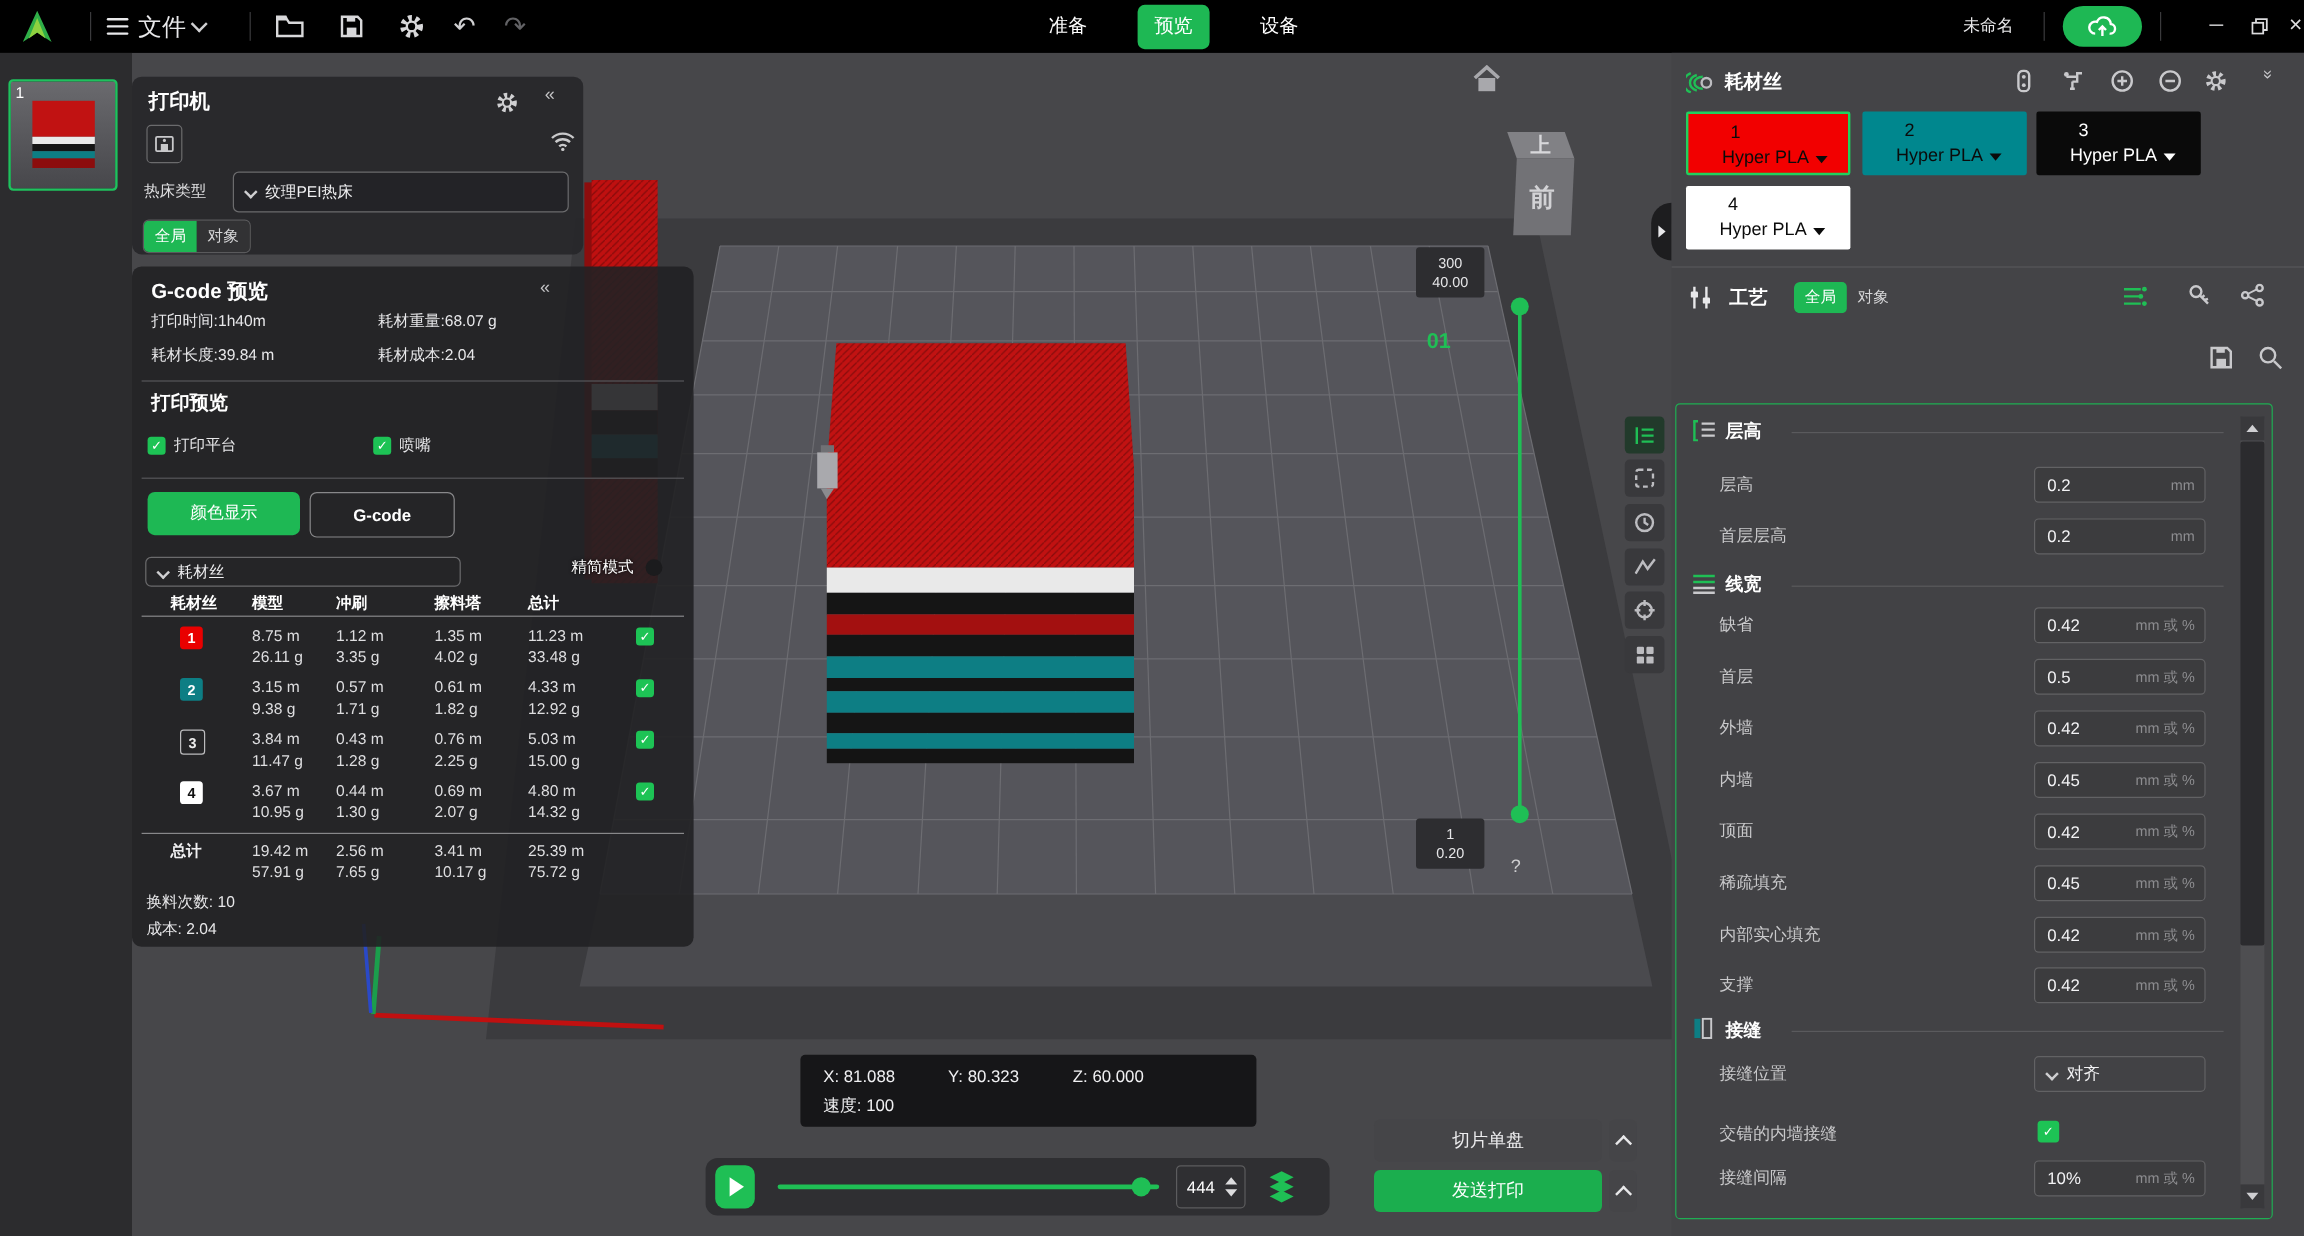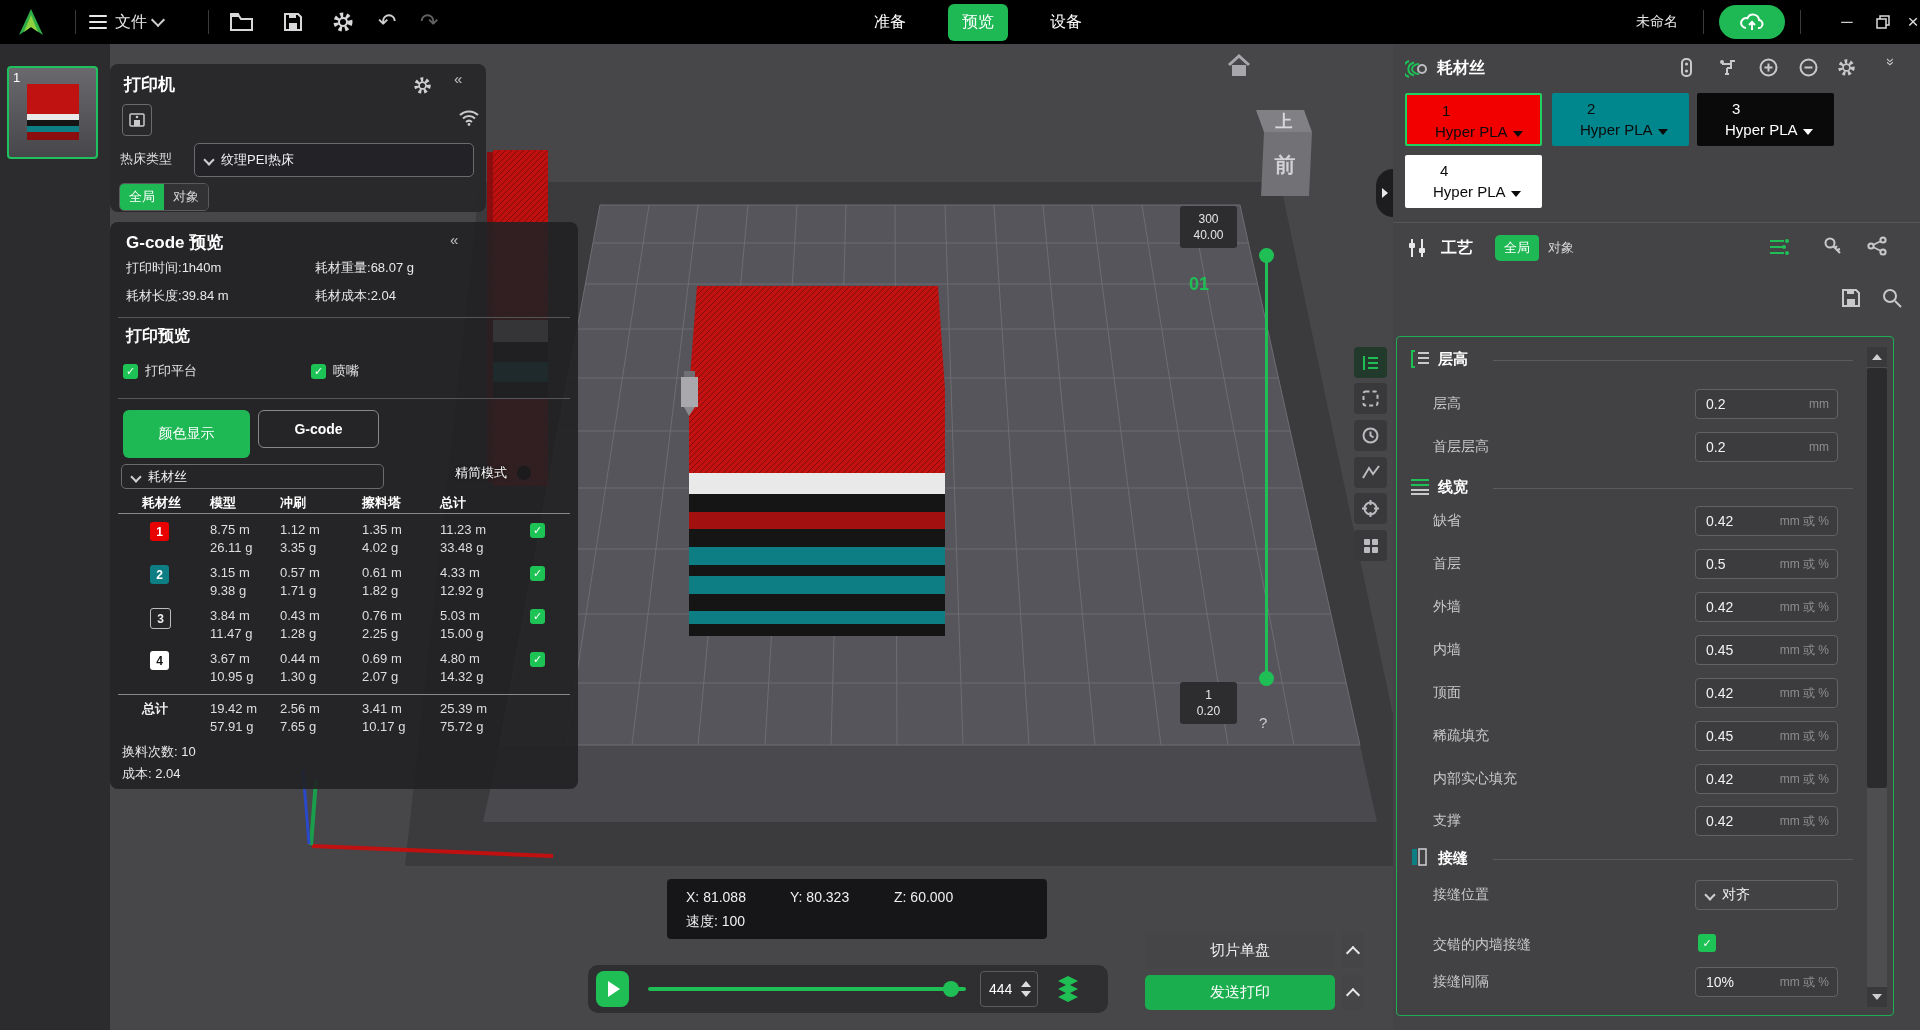--- a/index.html
+++ b/index.html
@@ -157,21 +157,21 @@
       <polygon points="15,8 22,25 15,20 8,25" fill="#8fd13f"></polygon>
     </svg>
   </div>
   <div class="tb-div" style="left:75px;"></div>
   <div class="tb-item" style="left:89px;">
     <span class="ham">
         <i></i>
         <i></i>
         <i></i>
       </span>
-    <span style="font-size:16px;margin-left:8px;">文件</span>
+    <span style="font-size:20px;margin-left:8px;">文件</span>
     <span class="chev"></span>
   </div>
   <div class="tb-div" style="left:208px;"></div>
   <div class="tb-item" style="left:230px;">
     <svg width="24" height="20" viewBox="0 0 24 20">
         <path d="M1 4 h8 l2 3 h11 v11 h-21 z M1 4 v-2 h7 l1 2" fill="none" stroke="#d8d8da" stroke-width="2"></path>
       </svg>
   </div>
   <div class="tb-item" style="left:283px;">
     <svg width="20" height="20" viewBox="0 0 20 20">
@@ -260,21 +260,21 @@
   <div class="abs" style="left:13px;top:140px;display:flex;align-items:center;gap:7px;">
     <span class="ckbox">✓</span>
     <span style="font-size:13px;">打印平台</span>
   </div>
   <div class="abs" style="left:201px;top:140px;display:flex;align-items:center;gap:7px;">
     <span class="ckbox">✓</span>
     <span style="font-size:13px;">喷嘴</span>
   </div>
   <div class="divline" style="left:8px;width:452px;top:176px;"></div>
 
-  <div class="abs btn green" style="left:13px;top:188px;width:127px;height:48px;font-family:Liberation Serif, serif;">颜色显示</div>
+  <div class="abs btn green" style="left:13px;top:188px;width:127px;height:36px;font-family:Liberation Serif, serif;">颜色显示</div>
   <div class="abs btn outline" style="left:148px;top:188px;width:119px;height:36px;font-weight:bold;">G-code</div>
 
   <div class="abs dd" style="left:11px;top:242px;width:261px;height:23px;background:transparent;">
     <span class="chev"></span>
     <span>耗材丝</span>
   </div>
 
   <span class="th" style="left:32px;top:272px;">耗材丝</span>
   <span class="th" style="left:100px;top:272px;">模型</span>
   <span class="th" style="left:170px;top:272px;">冲刷</span>
@@ -323,21 +323,21 @@
     <span class="cell" style="left:32px;top:478px;font-weight:bold;color:#f0f0f2;">总计</span>
     <span class="cell" style="left:100px;top:478px;"><span>19.42 m</span><br><span>57.91 g</span></span>
     <span class="cell" style="left:170px;top:478px;"><span>2.56 m</span><br><span>7.65 g</span></span>
     <span class="cell" style="left:252px;top:478px;"><span>3.41 m</span><br><span>10.17 g</span></span>
     <span class="cell" style="left:330px;top:478px;"><span>25.39 m</span><br><span>75.72 g</span></span>
   </div>
   <div class="stat" style="left:12px;top:521px;"><span>换料次数:</span> <span>10</span></div>
   <div class="stat" style="left:12px;top:543px;"><span>成本:</span> <span>2.04</span></div>
 </div>
 
-<div class="abs" style="left:455px;top:464px;display:flex;align-items:center;gap:10px;text-align:center;">
+<div class="abs" style="left:476px;top:464px;display:flex;align-items:center;gap:10px;text-align:center;">
   <span style="font-size:13px;color:#fff;text-shadow:0 0 3px #000;">精简模式</span>
   <span style="width:14px;height:14px;border-radius:50%;background:#1b1b1d;"></span>
 </div>
 
 <div class="abs" style="left:1226px;top:54px;">
   <svg width="26" height="24" viewBox="0 0 26 24">
       <path d="M3 11 L13 2 L23 11" fill="none" stroke="#a8a8ac" stroke-width="3"></path>
       <rect x="6" y="11" width="14" height="11" fill="#a8a8ac"></rect>
     </svg>
 </div>

